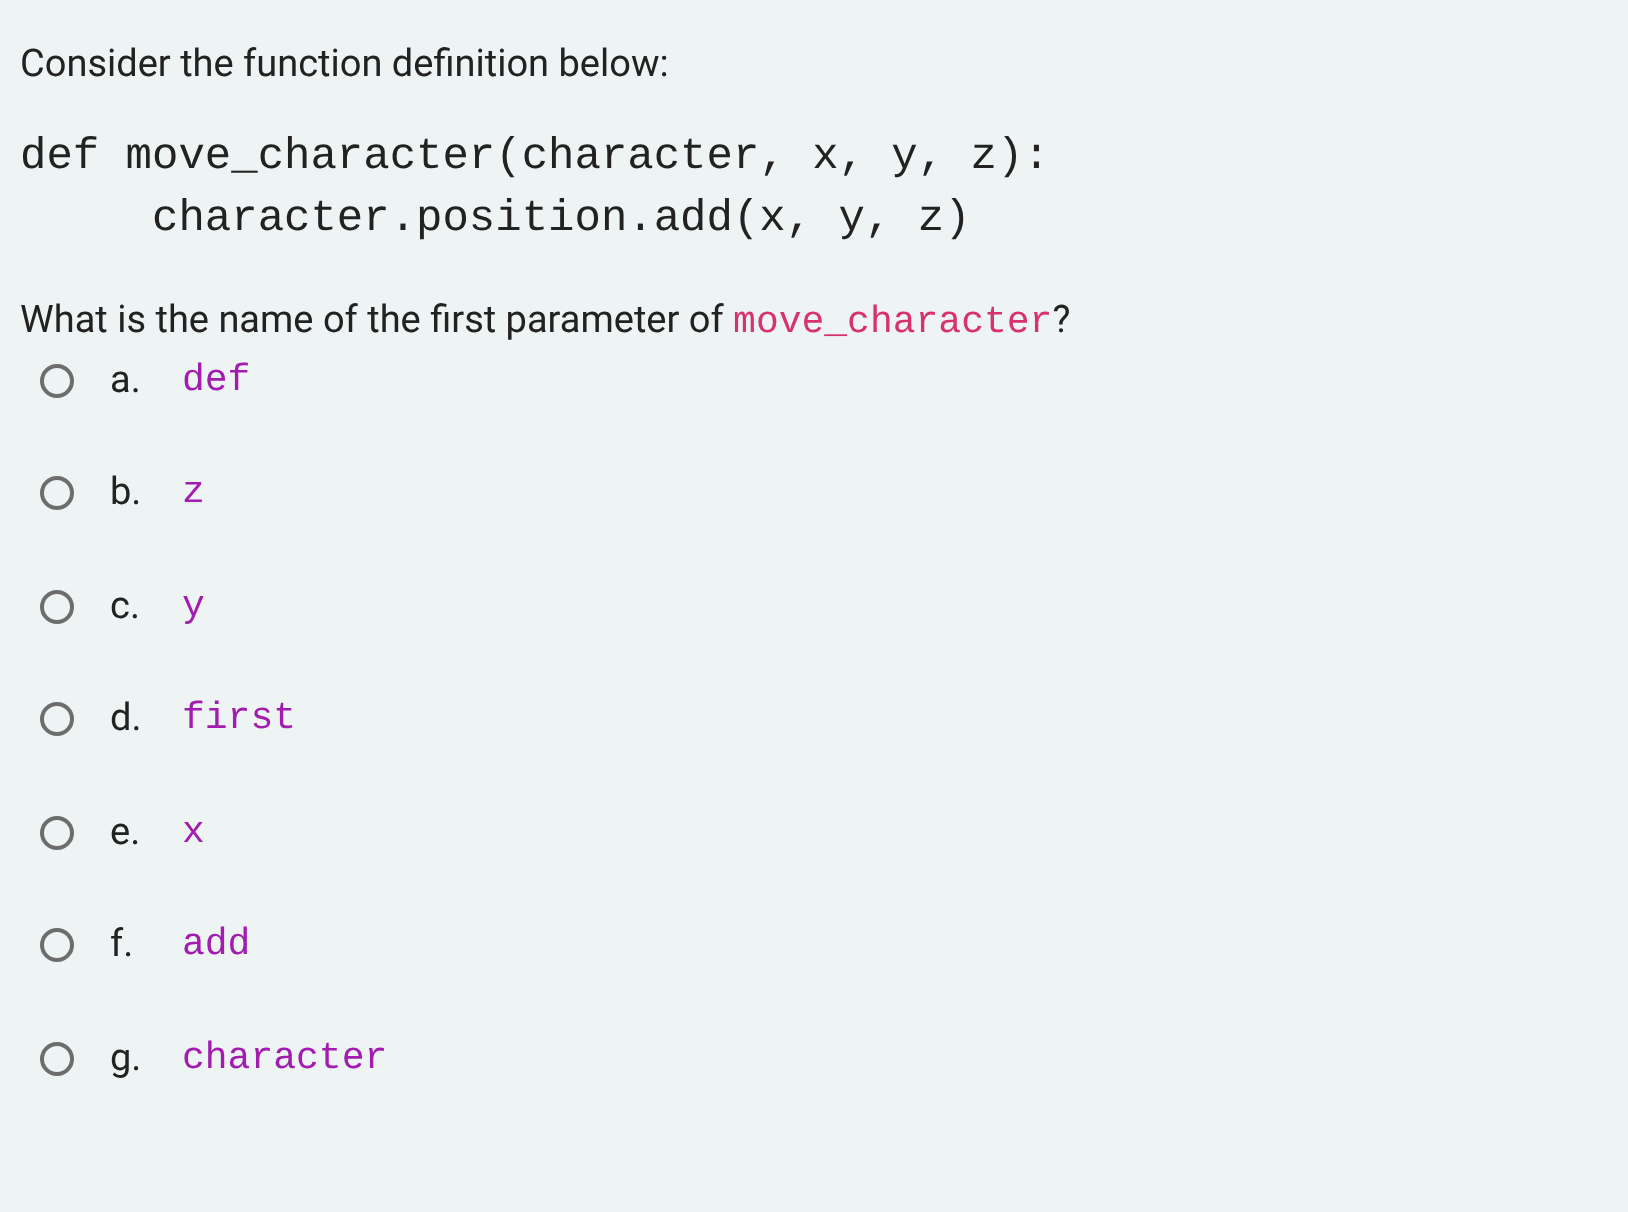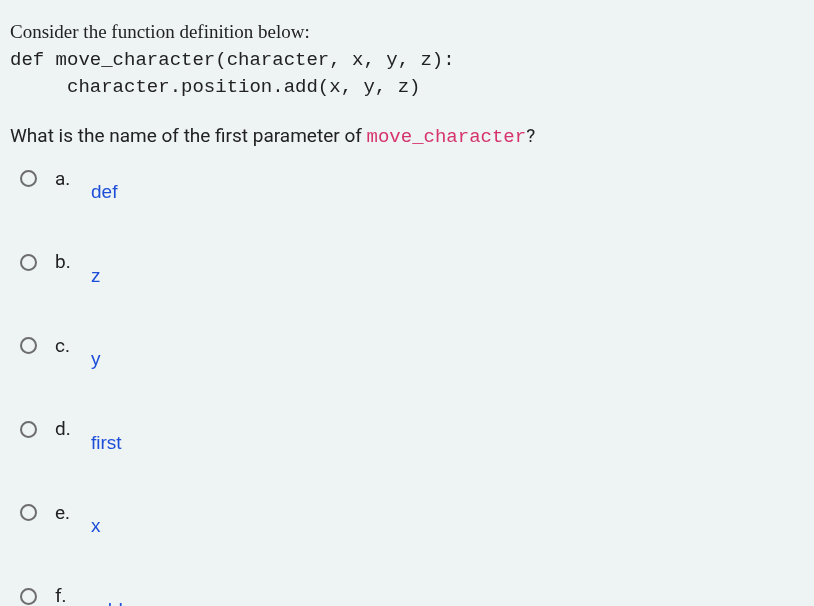--- a/index.html
+++ b/index.html
@@ -11,27 +11,26 @@
       font-family: -apple-system, BlinkMacSystemFont, "Segoe UI", Roboto, Helvetica, Arial, sans-serif;
       background: #eef3f4;
       width: 814px;
       height: 606px;
       padding: 18px 10px;
       color: #222;
       font-size: 19px;
       line-height: 1.5;
     }
     .intro-text {
-      margin-bottom: 0;
+      margin-bottom: 16px;
       font-weight: 400;
-      font-family: Liberation Serif, serif;
     }
     .code-block {
       font-family: "Courier New", Courier, monospace;
-      font-size: 19px;
+      font-size: 22px;
       white-space: pre;
       margin-bottom: 20px;
       line-height: 1.45;
     }
     .question-line {
     }
     .code-inline {
       font-family: "Courier New", Courier, monospace;
       color: #d6336c;
     }
@@ -53,23 +52,22 @@
       margin-right: 18px;
       cursor: pointer;
       flex-shrink: 0;
       background: transparent;
     }
     .option-letter {
       min-width: 28px;
       margin-right: 8px;
     }
     .option-value {
-      font-family: Liberation Sans, sans-serif;
-      color: #1d4ed8;
-      margin-top: 27px;
+      font-family: Liberation Mono, monospace;
+      color: #a21caf;
     }
   </style>
 </head>
 <body>
 
 <div class="intro-text">Consider the function definition below:</div>
 
 <div class="code-block">def move_character(character, x, y, z):
      character.position.add(x, y, z)</div>
 
@@ -104,14 +102,15 @@
     <span class="option-value">x</span>
   </div>
   <div class="option-row">
     <input type="radio" name="answer" class="radio" style="">
     <span class="option-letter">f.</span>
     <span class="option-value">add</span>
   </div>
   <div class="option-row">
     <input type="radio" name="answer" class="radio" style="">
     <span class="option-letter">g.</span>
+    <span class="option-value">character</span>
   </div>
 </div>
 
 </body></html>

